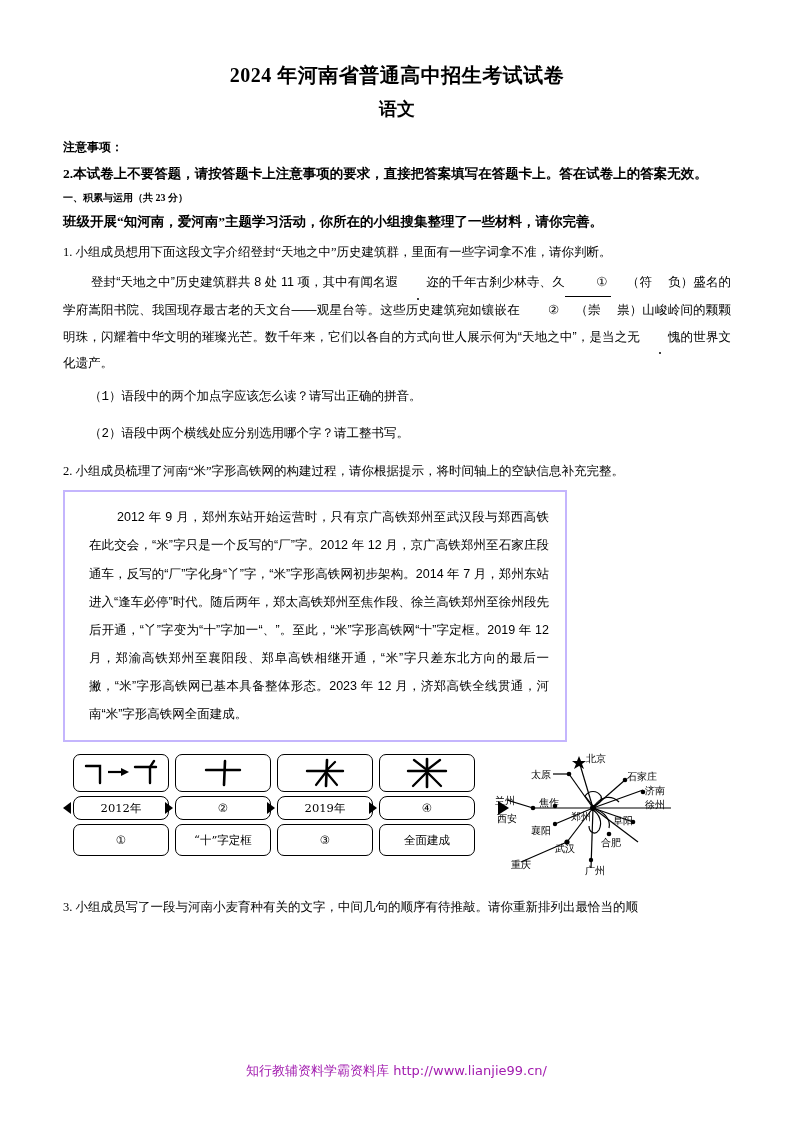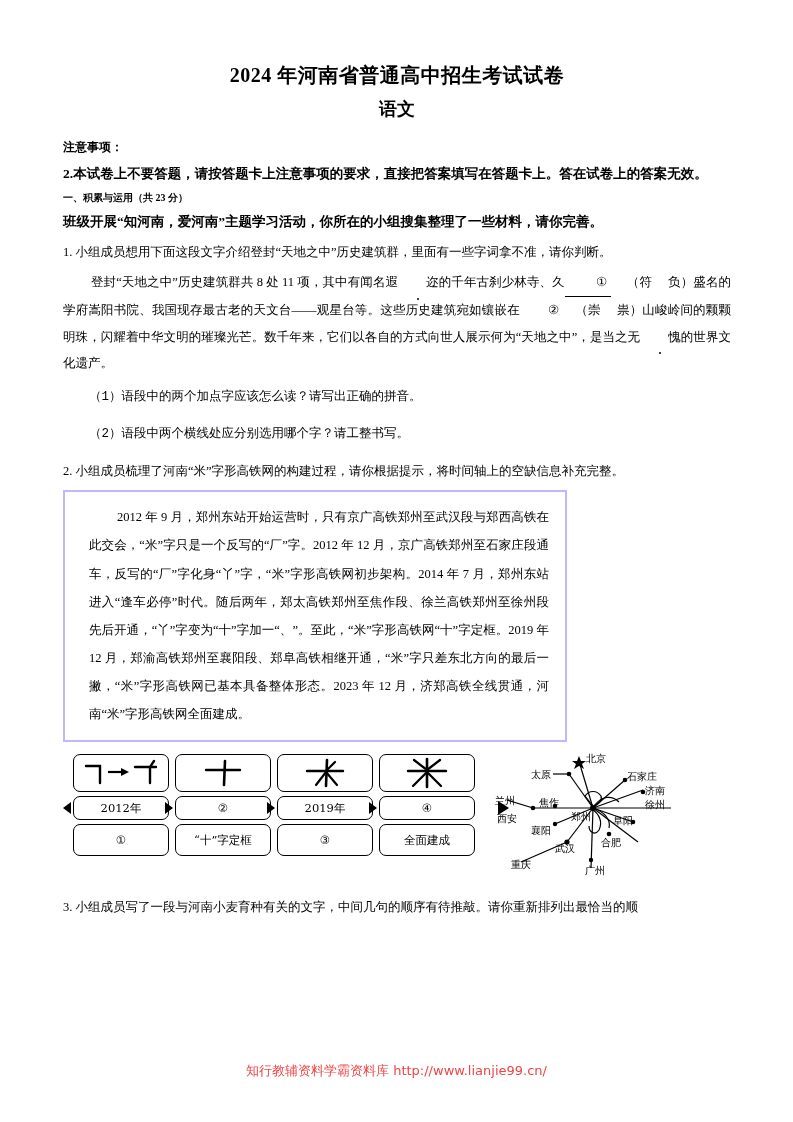--- a/index.html
+++ b/index.html
@@ -77,21 +77,21 @@
   .sub-q {
     font-size: 12.5px;
     line-height: 2.0;
     margin: 12px;
     padding-left: 14px;
     font-family: Liberation Mono, monospace;
   }
 
   
   .kai {
-    font-family: Liberation Serif, serif;
+    font-family: Liberation Sans, sans-serif;
     font-size: 12.5px;
     line-height: 2.15;
     text-align: justify;
     margin: 0;
   }
   .kai.indent { text-indent: 28px; }
 
   .dotted-char {
     position: relative;
     display: inline-block;
@@ -159,21 +159,21 @@
     height: 36px;
     display: flex;
     align-items: center;
     justify-content: center;
     background: #fff;
     font-size: 11.5px;
     font-family: "DejaVu Serif", "Liberation Serif", serif;
   }
   .tl-cell.glyph { height: 38px; }
   .tl-row.mid { margin-top: 4px; position: relative; }
-  .tl-row.mid .tl-cell { height: 24px; }
+  .tl-row.mid .tl-cell { height: 24px; border-radius: 8px; }
   .tl-row.bot { margin-top: 4px; }
   .tl-row.bot .tl-cell { height: 32px; }
 
   .arrow-left-cap {
     position: absolute;
     left: -10px;
     top: 50%;
     transform: translateY(-50%);
     width: 0; height: 0;
     border-top: 6px solid transparent;
@@ -210,21 +210,21 @@
     width: 200px;
     height: 132px;
   }
 
   .footer-wm {
     position: absolute;
     left: 0;
     right: 0;
     top: 1062px;
     text-align: center;
-    color: #ef4444;
+    color: #a21caf;
     font-size: 13px;
     font-family: "DejaVu Sans", "Liberation Sans", sans-serif;
   }
 </style>
 </head>
 <body>
 
 <div class="page">
   <div class="content">
 

